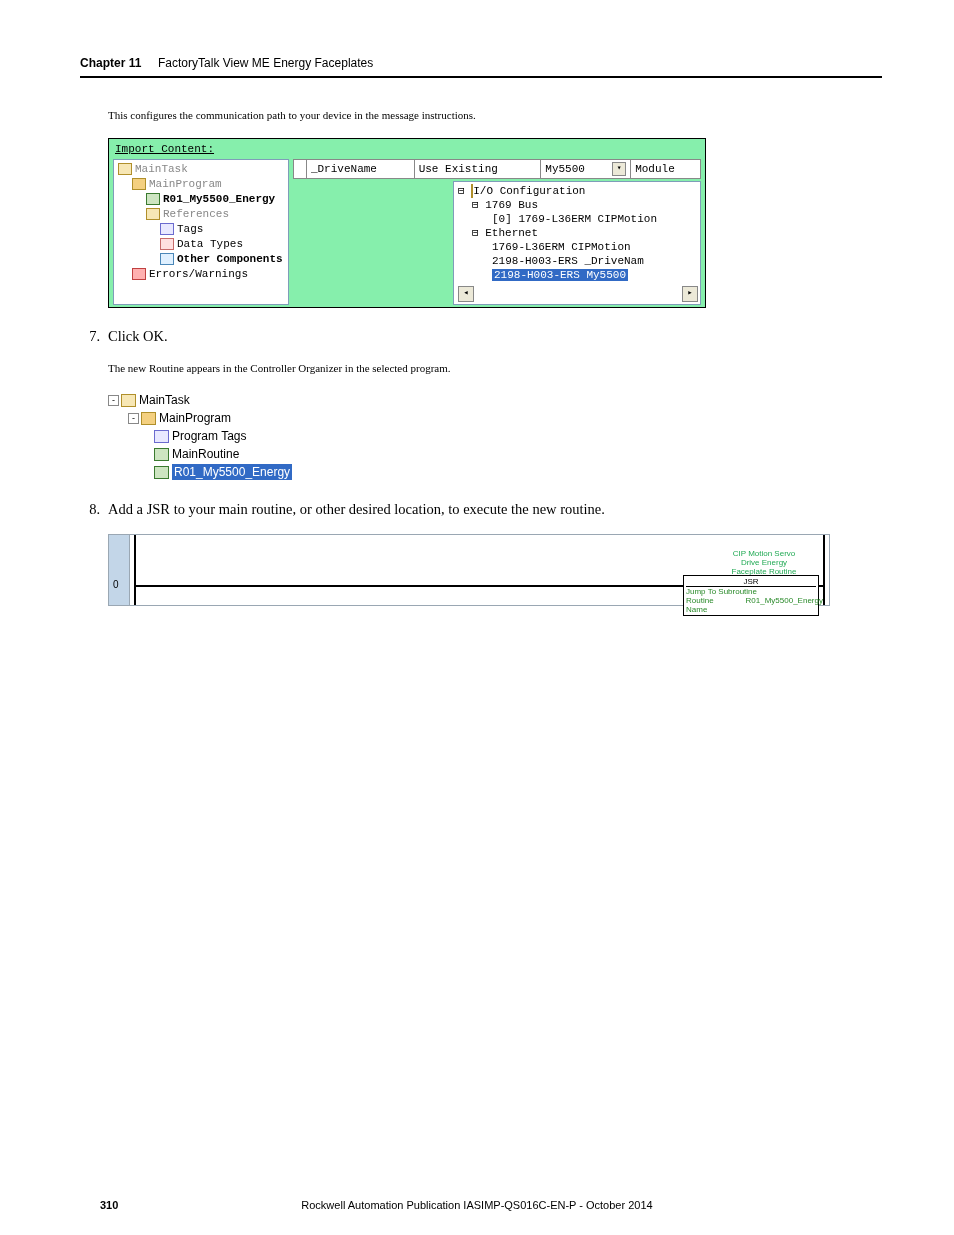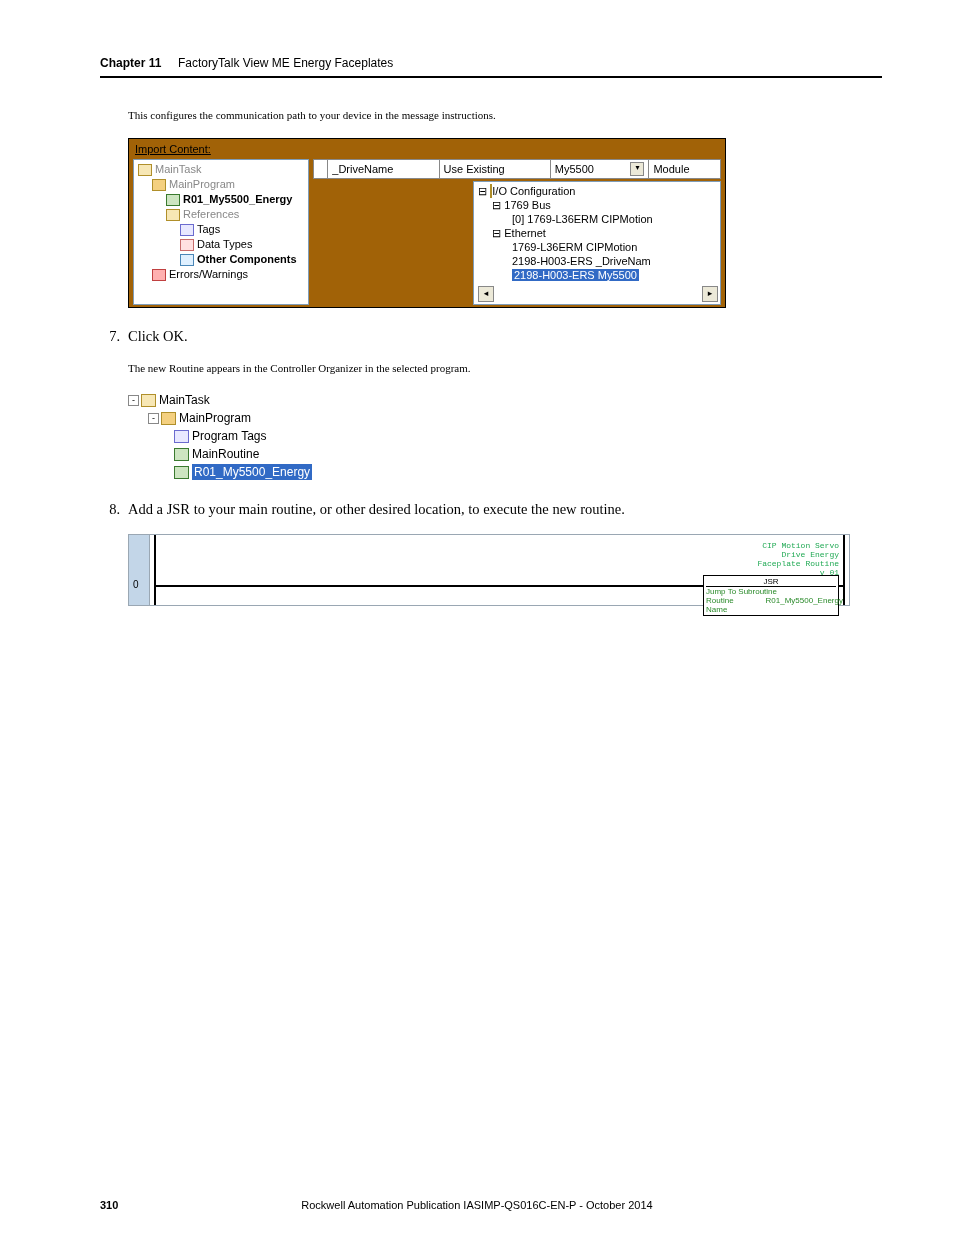--- a/index.html
+++ b/index.html
@@ -1,30 +1,30 @@
 <!DOCTYPE html>
 <html><head>
 <meta charset="utf-8">
 <style>
   html,body{margin:0;padding:0;background:#fff;}
   body{font-family:Georgia,"Times New Roman",serif;color:#000;width:954px;height:1235px;position:relative;}
-  .page{padding:56px 72px 40px 100px;}
+  .page{padding:56px 72px 40px 80px;}
   .hdr{font-family:Arial,Helvetica,sans-serif;font-size:12px;color:#000;margin-bottom:4px;}
   .hdr b{font-weight:bold;}
   .hr{border:none;border-top:2px solid #000;margin:6px 0 30px 0;}
   ol.main{list-style:none;margin:0;padding:0;}
   ol.main>li{font-size:14.5px;line-height:1.45;margin-bottom:14px;padding-left:28px;text-indent:-28px;}
   ol.main>li .num{display:inline-block;width:20px;text-align:right;margin-right:8px;}
   p.body{margin:8px 0 14px 28px;font-size:11px;line-height:1.45;}
   .foot{position:absolute;left:0;right:0;bottom:36px;font-family:Arial,Helvetica,sans-serif;font-size:11px;}
   .foot .pn{position:absolute;left:100px;font-weight:bold;}
   .foot .ft{position:absolute;left:0;right:0;text-align:center;}
 
   
-  .fig1{margin:6px 0 18px 28px;width:596px;font-family:Liberation Sans, sans-serif;font-size:11px;color:#000;background:#a16207;border:1px solid #000;}
+  .fig1{margin:6px 0 18px 28px;width:596px;font-family:Liberation Mono, monospace;font-size:11px;color:#000;background:#86efac;border:1px solid #000;}
   .fig1 .cap{padding:4px 6px 2px 6px;text-decoration:underline;}
   .fig1 .split{display:flex;}
   .fig1 .treepane{width:180px;background:#fff;border:1px solid #7f9db9;margin:2px 2px 2px 4px;padding:2px 0 2px 4px;}
   .treepane .node{white-space:nowrap;line-height:15px;}
   .treepane .ico{display:inline-block;width:12px;height:10px;margin-right:3px;vertical-align:middle;}
   .ico.fold{background:#f7e7b5;border:1px solid #b08f2a;}
   .ico.prog{background:#f4d080;border:1px solid #b08f2a;}
   .ico.rout{background:#cde5c1;border:1px solid #3a7a2f;}
   .ico.tag{background:#e8e8ff;border:1px solid #6b6bcf;}
   .ico.dt{background:#ffe0e0;border:1px solid #c76b6b;}
@@ -53,21 +53,21 @@
 
   
   .fig3{margin:6px 0 0 28px;width:720px;border:1px solid #9aa7b3;font-family:Arial,sans-serif;}
   .fig3 .row{display:flex;height:70px;}
   .fig3 .gut{width:20px;background:#c3d6e8;border-right:1px solid #9aa7b3;position:relative;}
   .fig3 .gut .rn{position:absolute;left:4px;top:44px;font-size:10px;}
   .fig3 .body{flex:1;background:#fff;position:relative;}
   .fig3 .rail{position:absolute;top:0;bottom:0;width:2px;background:#000;}
   .fig3 .rail.l{left:4px;} .fig3 .rail.r{right:4px;}
   .fig3 .rung{position:absolute;left:6px;right:6px;height:2px;background:#000;top:50px;}
-  .fig3 .cmt{position:absolute;right:10px;top:6px;width:110px;text-align:right;font-size:8px;color:#2a5;line-height:9px;font-family:Liberation Mono, monospace;}
+  .fig3 .cmt{position:absolute;right:10px;top:14px;width:110px;text-align:center;font-size:8px;color:#2a5;line-height:9px;}
   .fig3 .blk{position:absolute;right:10px;top:40px;width:130px;border:1px solid #000;background:#fff;font-size:8px;padding:1px 2px;}
   .fig3 .blk .lab{border-bottom:1px solid #000;text-align:center;font-size:8px;}
   .fig3 .blk .rw{display:flex;justify-content:space-between;gap:32px;}
   .fig3 .blk .g{color:#2a8a2a;}
 </style>
 </head>
 <body>
 
 <div class="page">
   <div class="hdr">

